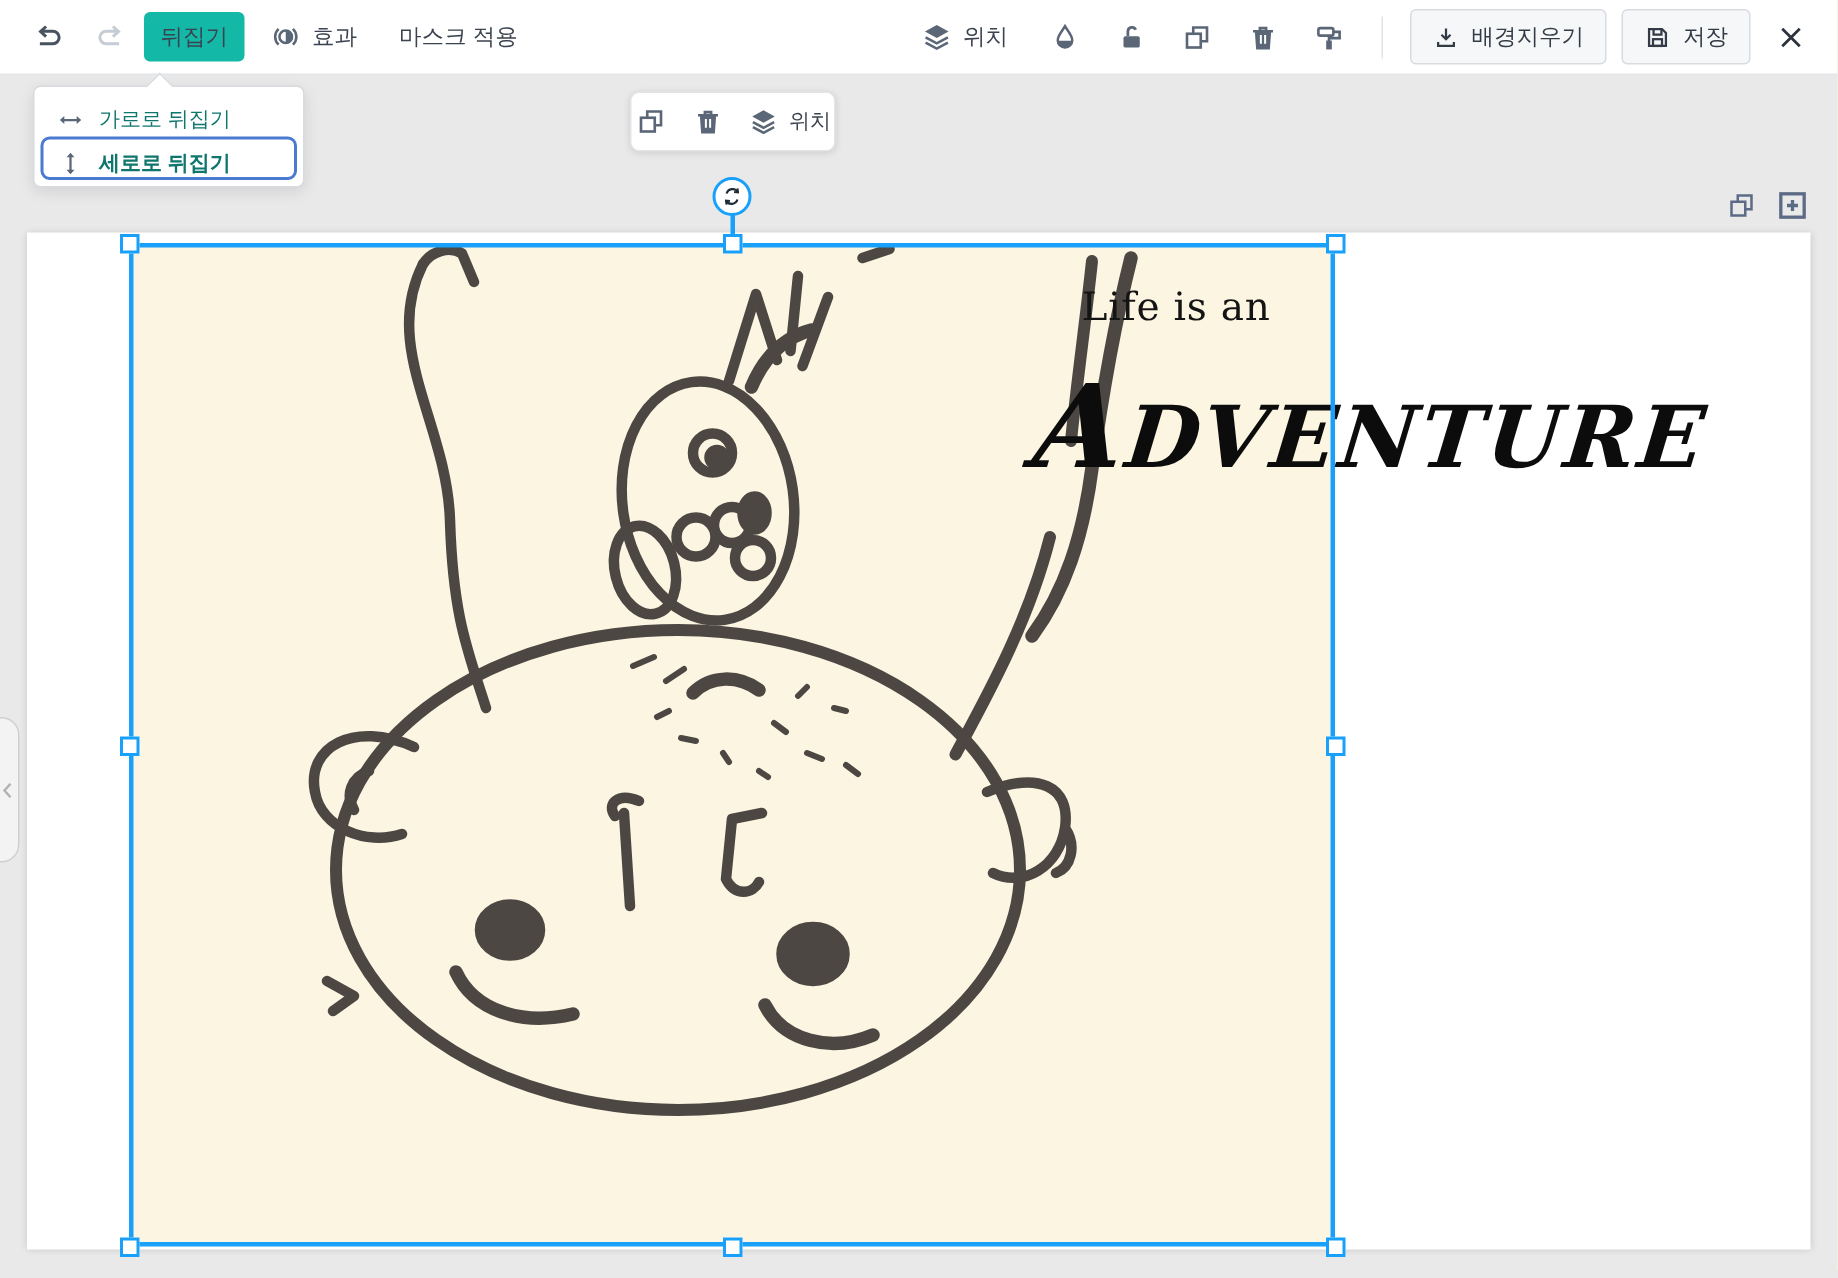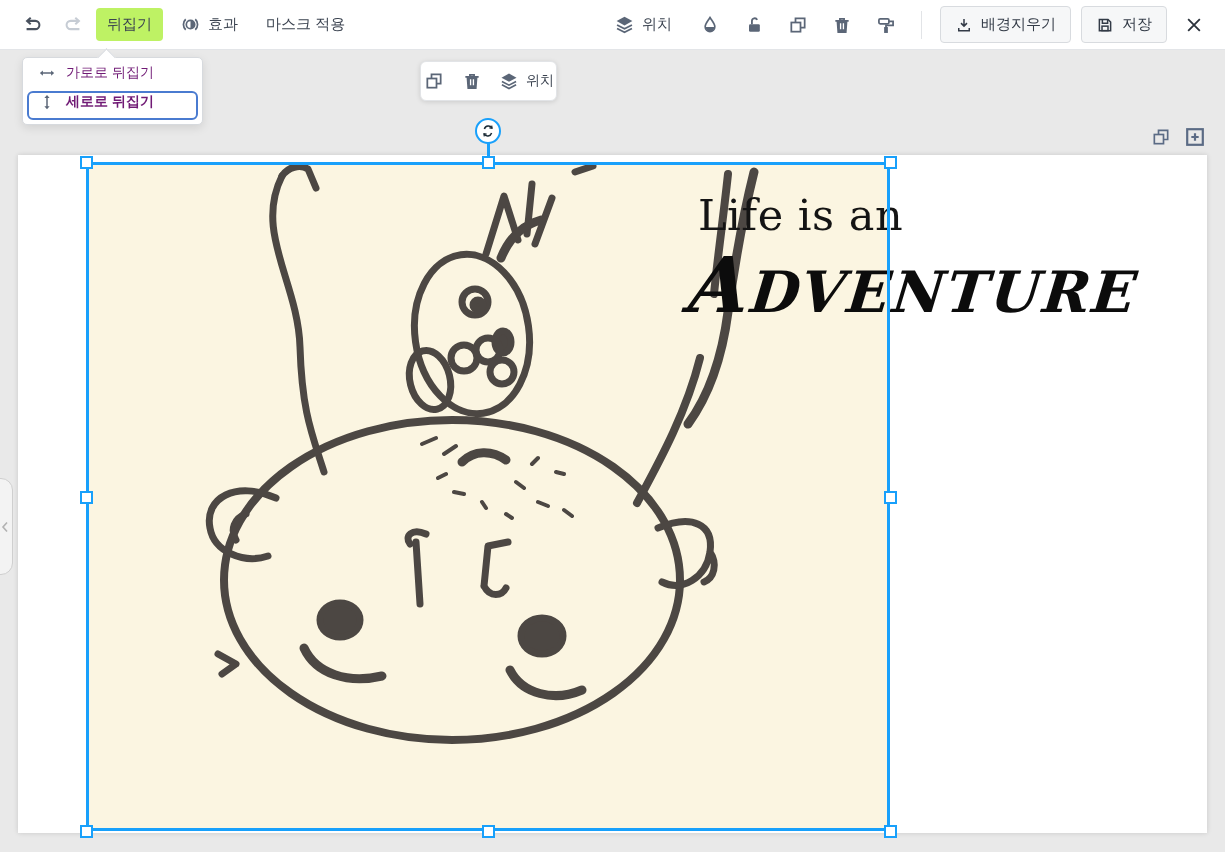--- a/index.html
+++ b/index.html
@@ -8,48 +8,48 @@
 
   
   .topbar { position:absolute; left:0; top:0; width:1225px; height:50px; background:#ffffff;
             border-bottom:1px solid #e3e5e8; display:flex; align-items:center; z-index:40; }
   .tb-left { display:flex; align-items:center; gap:6px; padding-left:16px; }
   .tb-right { margin-left:auto; display:flex; align-items:center; gap:10px; padding-right:14px; }
   .icon-btn { width:34px; height:34px; display:flex; align-items:center; justify-content:center;
               border-radius:4px; cursor:pointer; flex:0 0 auto; }
   .tool-btn { display:flex; align-items:center; gap:7px; padding:7px 11px; border-radius:4px;
               font-size:15px; color:#3b4350; cursor:pointer; white-space:nowrap; }
-  .tool-btn.active { background:#bef264; }
+  .tool-btn.active { background:#14b8a6; }
   .tb-divider { width:1px; height:28px; background:#e2e4e7; margin:0 8px; }
   .cta-btn { display:flex; align-items:center; gap:8px; padding:8px 14px; font-size:15px;
              background:#f6f7f8; border:1px solid #d8dbdf; border-radius:4px; cursor:pointer; color:#333b47; }
   svg.ic { display:block; }
 
   
   .dropdown { position:absolute; left:22px; top:57px; width:181px; background:#ffffff;
               border:1px solid #d7dade; border-radius:5px; box-shadow:0 3px 10px rgba(0,0,0,.10);
               z-index:50; padding:4px 4px; }
   .dropdown-caret { position:absolute; left:100px; top:51px; width:13px; height:13px; background:#fff;
                     border-left:1px solid #d7dade; border-top:1px solid #d7dade;
                     transform:rotate(45deg); z-index:51; }
-  .menu-item { display:flex; align-items:flex-start; gap:10px; height:29px; padding:0 9px;
-               font-size:14px; color:#701a75; border-radius:6px; border:2px solid transparent; cursor:pointer; }
+  .menu-item { display:flex; align-items:flex-end; gap:10px; height:29px; padding:0 9px;
+               font-size:14px; color:#0f766e; border-radius:6px; border:2px solid transparent; cursor:pointer; }
   .menu-item.focused { border-color:#4a7bd0;font-weight:bold; }
 
   
   .page { position:absolute; left:18px; top:155px; width:1189px; height:678px; background:#ffffff;
           box-shadow:0 0 5px rgba(0,0,0,.14); z-index:1; }
   .page-actions { position:absolute; left:1150px; top:126px; display:flex; gap:12px; z-index:5; }
   .page-action { width:22px; height:22px; display:flex; align-items:center; justify-content:center; cursor:pointer; }
 
   .canvas-image { position:absolute; left:86px; top:162px; width:804px; height:669px;
                   background:#fbf5e1; z-index:2; overflow:hidden; }
 
-  .text-line1 { position:absolute; left:698px; top:190px; z-index:3;
-                font-family:"DejaVu Serif","Liberation Serif",serif; font-size:43px; color:#141414; letter-spacing:.5px; }
+  .text-line1 { position:absolute; left:721px; top:190px; z-index:3;
+                font-family:"DejaVu Serif","Liberation Serif",serif; font-size:26px; color:#141414; letter-spacing:.5px; }
   .text-line2 { position:absolute; left:690px; top:243px; z-index:3;
                 font-family:"DejaVu Serif","Liberation Serif",serif; font-style:italic; font-weight:bold;
                 font-size:57px; color:#0c0c0c; letter-spacing:2px; transform:skewX(-6deg); line-height:1.1; }
   .text-line2::first-letter { font-size:1.35em; }
 
   
   .selection { position:absolute; left:86px; top:162px; width:804px; height:669px;
                border:3px solid #18a0fb; z-index:10; pointer-events:none; }
   .handle { position:absolute; width:13px; height:13px; background:#fff; border:2px solid #18a0fb; z-index:12; }
   .rot-line { position:absolute; left:487px; top:142px; width:3px; height:20px; background:#18a0fb; z-index:11; }

